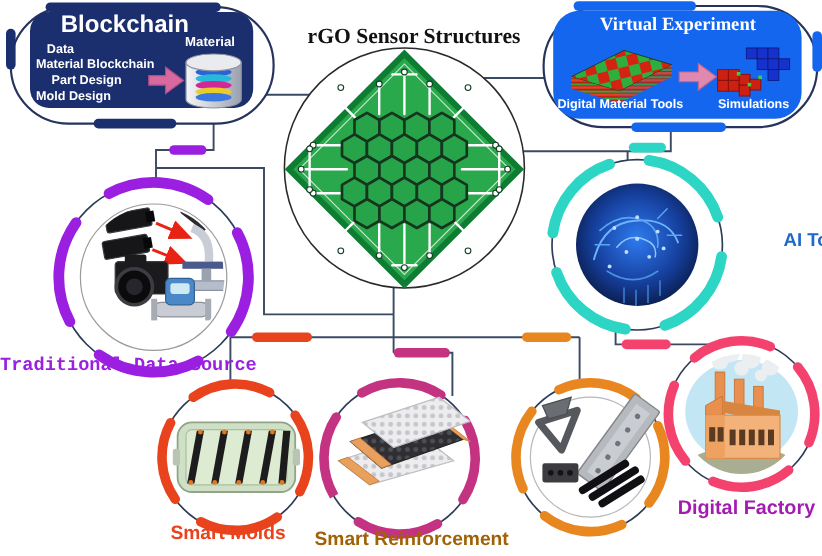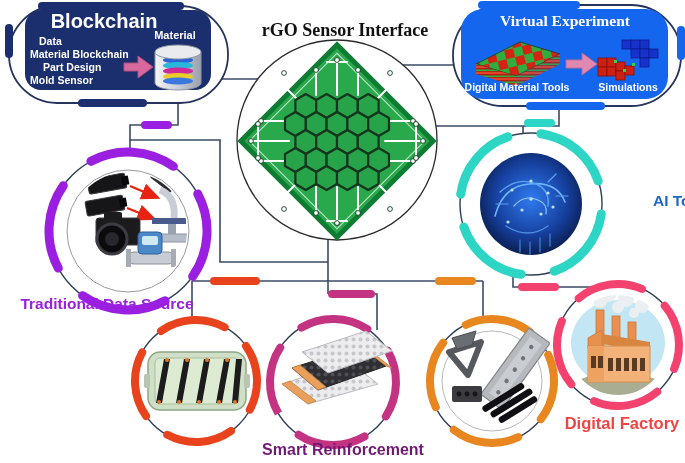--- a/index.html
+++ b/index.html
@@ -1,21 +1,21 @@
 <!DOCTYPE html>
 <html><head>
 <meta charset="utf-8">
 <style>
   html,body{margin:0;padding:0;background:#fff;}
   #stage{position:relative;width:685px;height:463px;background:#fff;overflow:hidden;
          font-family:"Liberation Sans",sans-serif;}
   #art{position:absolute;left:0;top:0;}
   .lbl{position:absolute;font-weight:700;white-space:nowrap;transform:translateX(-50%);}
   #fig-title{left:345px;top:20px;font-family:"Liberation Serif",serif;font-size:18px;color:#111;}
-  #lbl-trad{left:107px;top:295px;font-size:15.5px;}
+  #lbl-trad{left:107px;top:295px;font-size:15.5px;font-family:Liberation Mono, monospace;}
   #lbl-ai{left:643px;top:192px;font-size:15.5px;margin-left:40px;}
   #lbl-molds{left:190px;top:436px;font-size:16px;}
   #lbl-reinf{left:343px;top:441px;font-size:16px;}
   #lbl-struct{left:499px;top:442px;font-size:16px;}
   #lbl-fact{left:622px;top:414px;font-size:16.5px;}
   .ptxt{position:absolute;color:#fff;font-weight:700;white-space:nowrap;}
   #bc-title{left:104px;top:10px;font-size:20px;transform:translateX(-50%);}
   .bc-item{font-size:10.5px;font-weight:600;}
   #bc-i0{left:39px;top:35px;}
   #bc-i1{left:30px;top:48px;}
@@ -407,30 +407,31 @@
         <rect x="608" y="358" width="5" height="13"></rect>
             <rect x="616" y="358" width="5" height="13"></rect>
         <rect x="624" y="358" width="5" height="13"></rect>
             <rect x="632" y="358" width="5" height="13"></rect>
         <rect x="640" y="358" width="5" height="13"></rect>
       </g>
     </g>
   </g>
 </svg>
 
-  <div class="lbl" id="fig-title">rGO Sensor Interface</div>
+  <div class="lbl" id="fig-title">rGO Sensor Structures</div>
 
   <div class="ptxt" id="bc-title">Blockchain</div>
   <div class="ptxt bc-item" id="bc-i0">Data</div>
   <div class="ptxt bc-item" id="bc-i1">Material Blockchain</div>
   <div class="ptxt bc-item" id="bc-i2">Part Design</div>
-  <div class="ptxt bc-item" id="bc-i3">Mold Sensor</div>
+  <div class="ptxt bc-item" id="bc-i3">Mold Design</div>
   <div class="ptxt" id="bc-db">Material</div>
 
   <div class="ptxt" id="ve-title">Virtual Experiment</div>
   <div class="ptxt" id="ve-left">Digital Material Tools</div>
   <div class="ptxt" id="ve-right">Simulations</div>
 
   <div class="lbl" id="lbl-trad" style="color: rgb(154, 31, 224);">Traditional Data Source</div>
   <div class="lbl" id="lbl-ai" style="color: rgb(30, 104, 200);">AI Tools</div>
-  <div class="lbl" id="lbl-reinf" style="color: #701a75;">Smart Reinforcement</div>
-  <div class="lbl" id="lbl-fact" style="color: #ef4444; text-align: right;">Digital Factory</div>
+  <div class="lbl" id="lbl-molds" style="color: rgb(232, 67, 28);">Smart Molds</div>
+  <div class="lbl" id="lbl-reinf" style="color: #a16207;">Smart Reinforcement</div>
+  <div class="lbl" id="lbl-fact" style="color: #a21caf; text-align: right;">Digital Factory</div>
 </div>
 
 </body></html>

